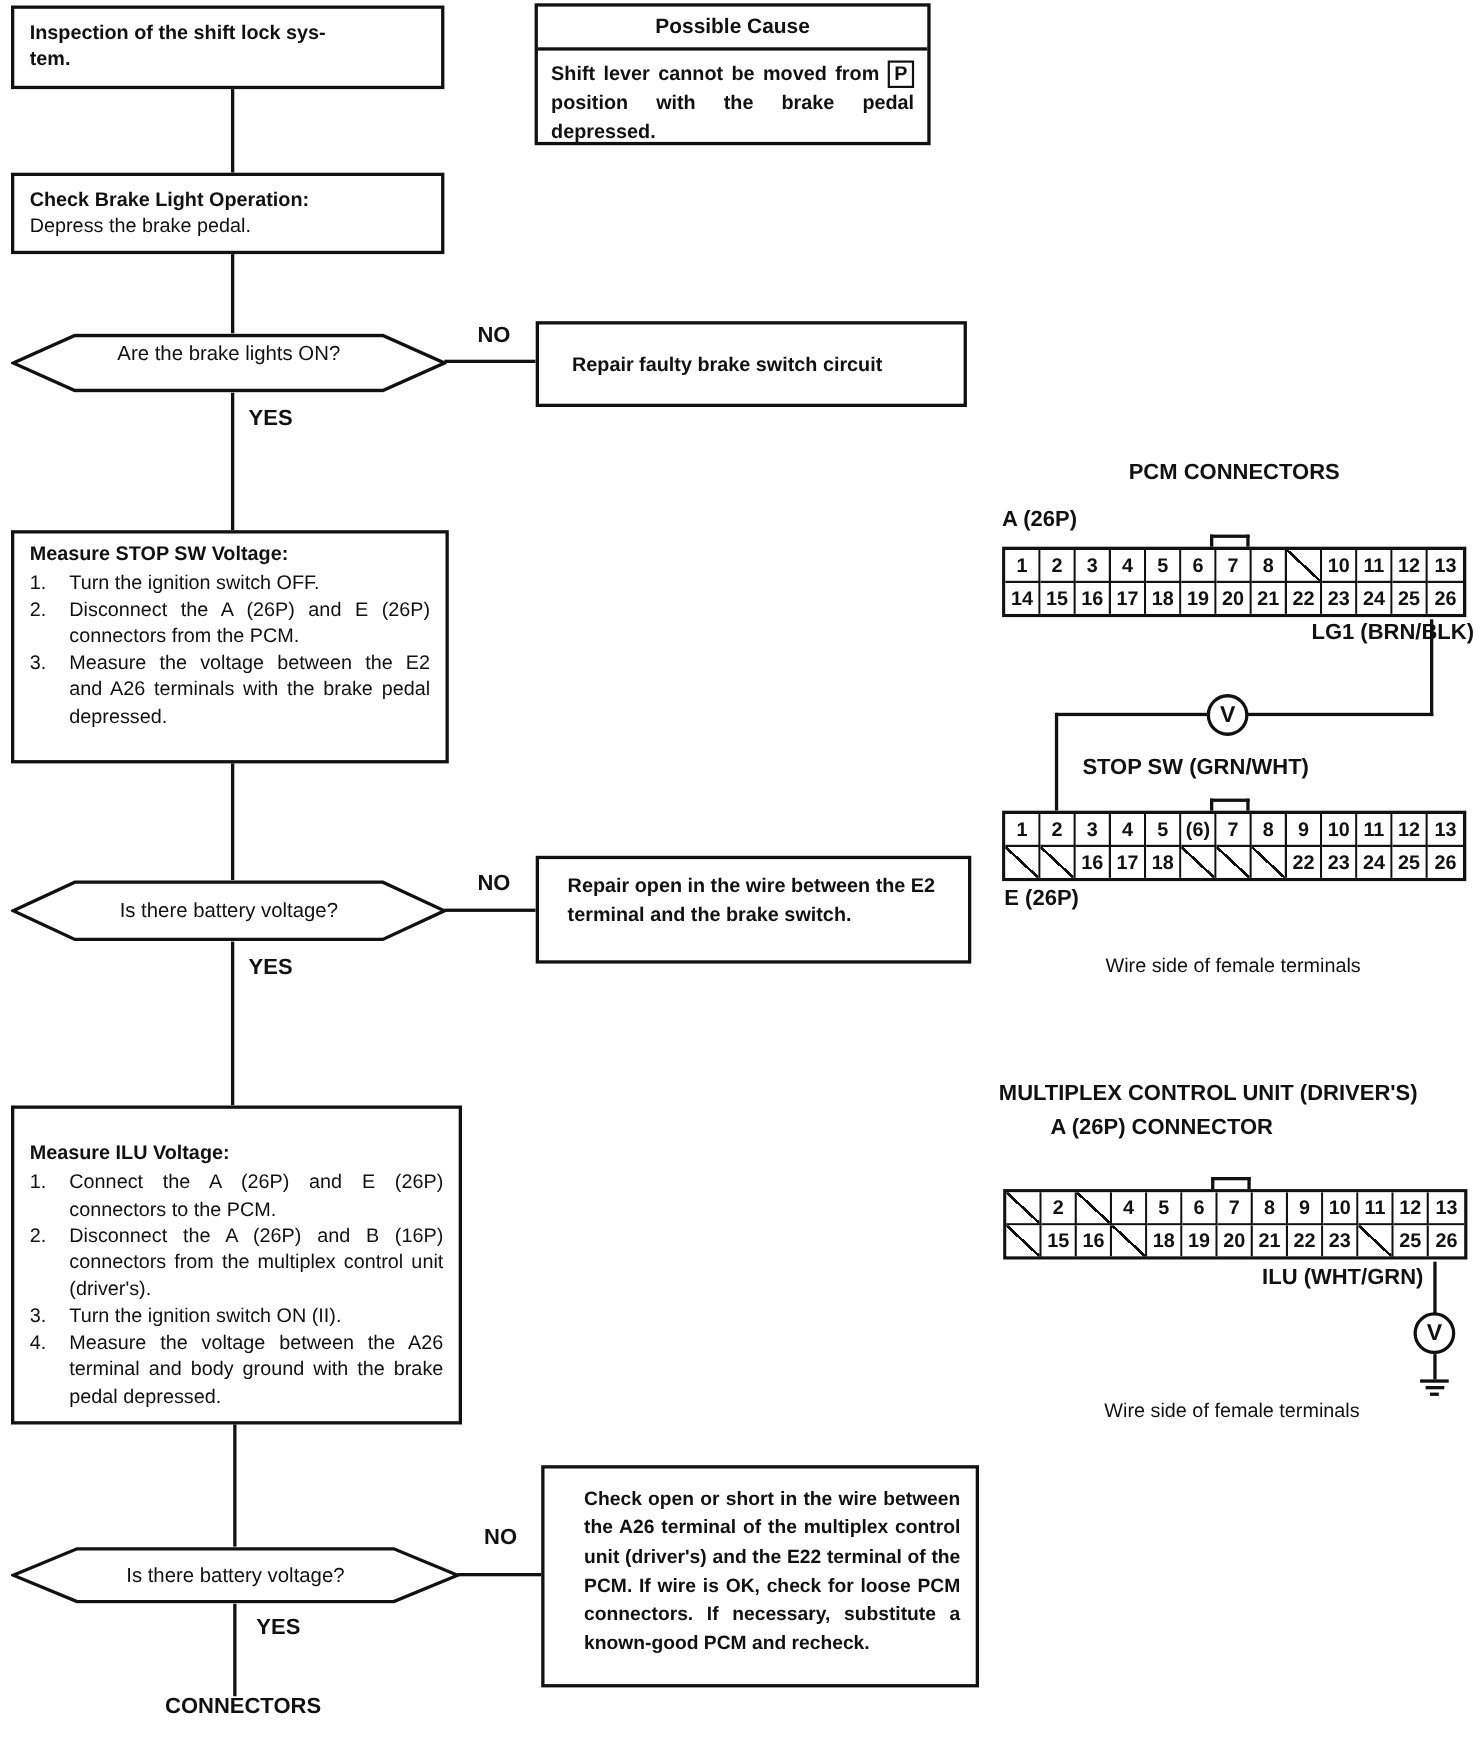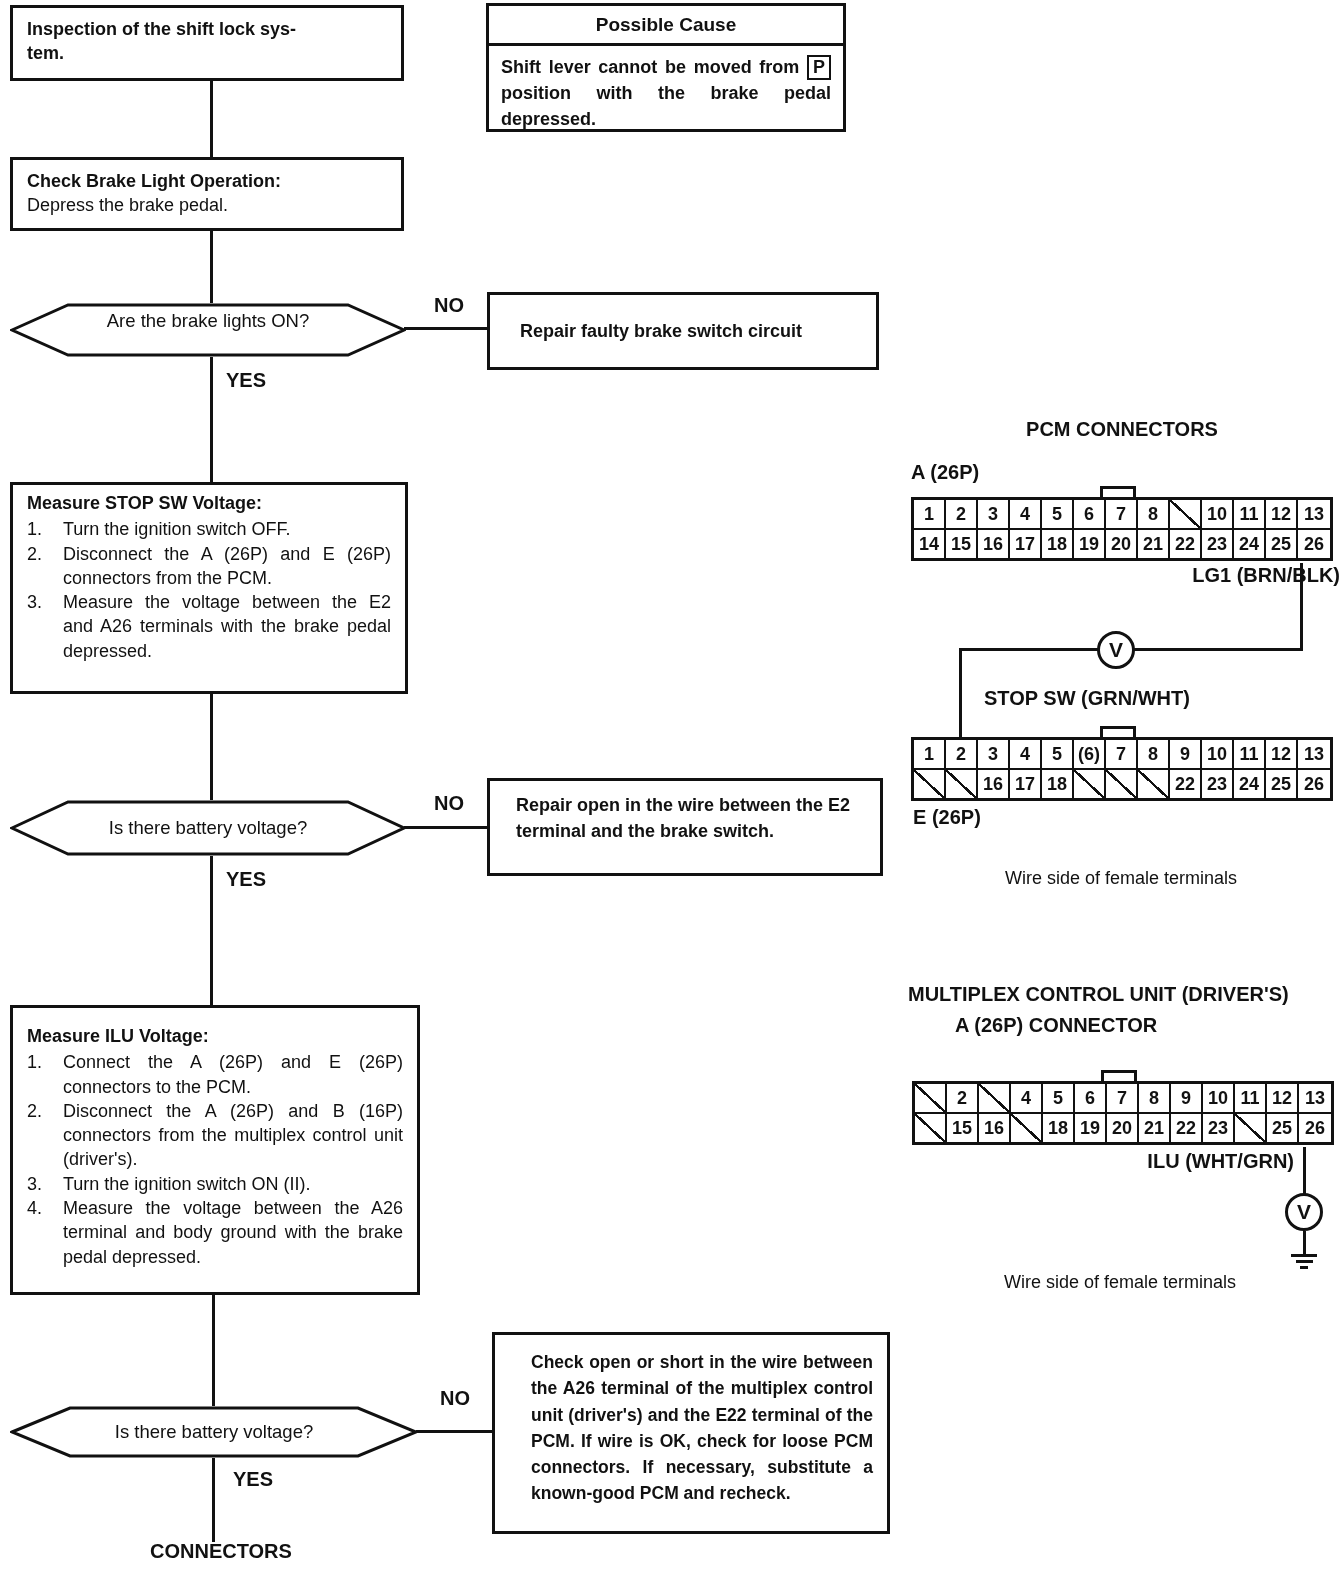--- a/index.html
+++ b/index.html
@@ -117,21 +117,21 @@
 </div>
 
 <div class="abs branchlbl" style="left:434px; top:792px;">NO</div>
 <div class="abs hline" style="left:404px; top:826px; width:83px;"></div>
 
 <div class="abs box" style="left:487px; top:778px; width:396px; height:98px; padding:11px 14px 8px 26px; font-weight:bold; font-size:18px; line-height:1.45;">Repair open in the wire between the E2 terminal and the brake switch.</div>
 
 <div class="abs branchlbl" style="left:226px; top:868px;">YES</div>
 <div class="abs vline" style="left:210px; top:856px; height:149px;"></div>
 
-<div class="abs box flowbox" style="left:10px; top:1005px; width:410px; height:290px; padding-top:16px;">
+<div class="abs box flowbox" style="left:10px; top:1005px; width:410px; height:290px; padding-top:28px;">
   <div class="title">Measure ILU Voltage:</div>
   <div class="steps">
     <div class="steprow">
       <div class="stepnum">1.</div>
       <div class="steptext">Connect the A (26P) and E (26P) connectors to the PCM.</div>
     </div>
     <div class="steprow">
       <div class="stepnum">2.</div>
       <div class="steptext">Disconnect the A (26P) and B (16P) connectors from the multiplex control unit (driver's).</div>
     </div>

